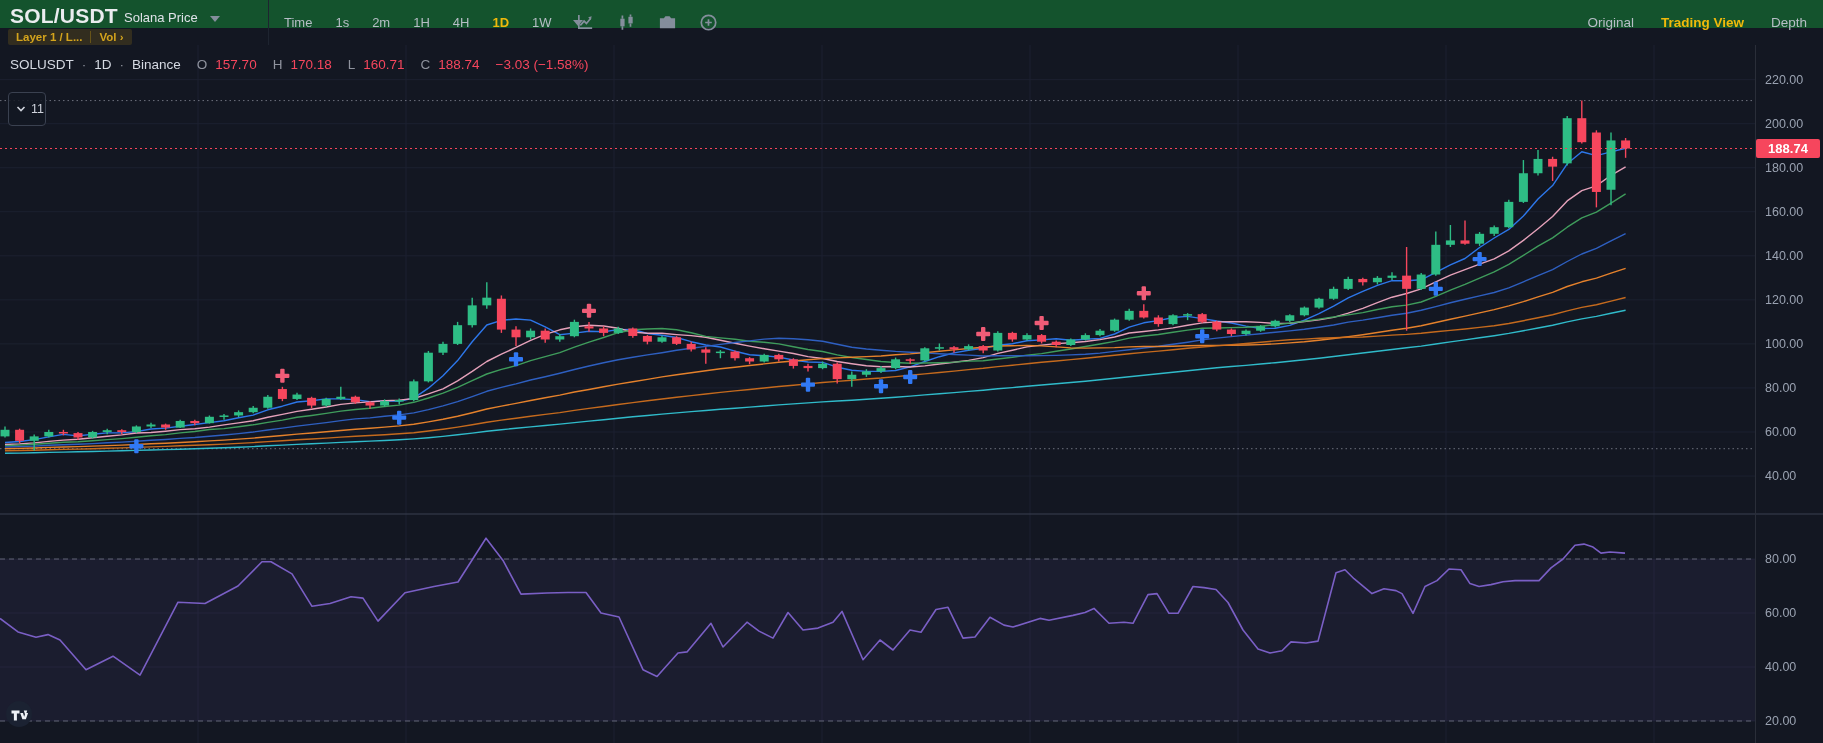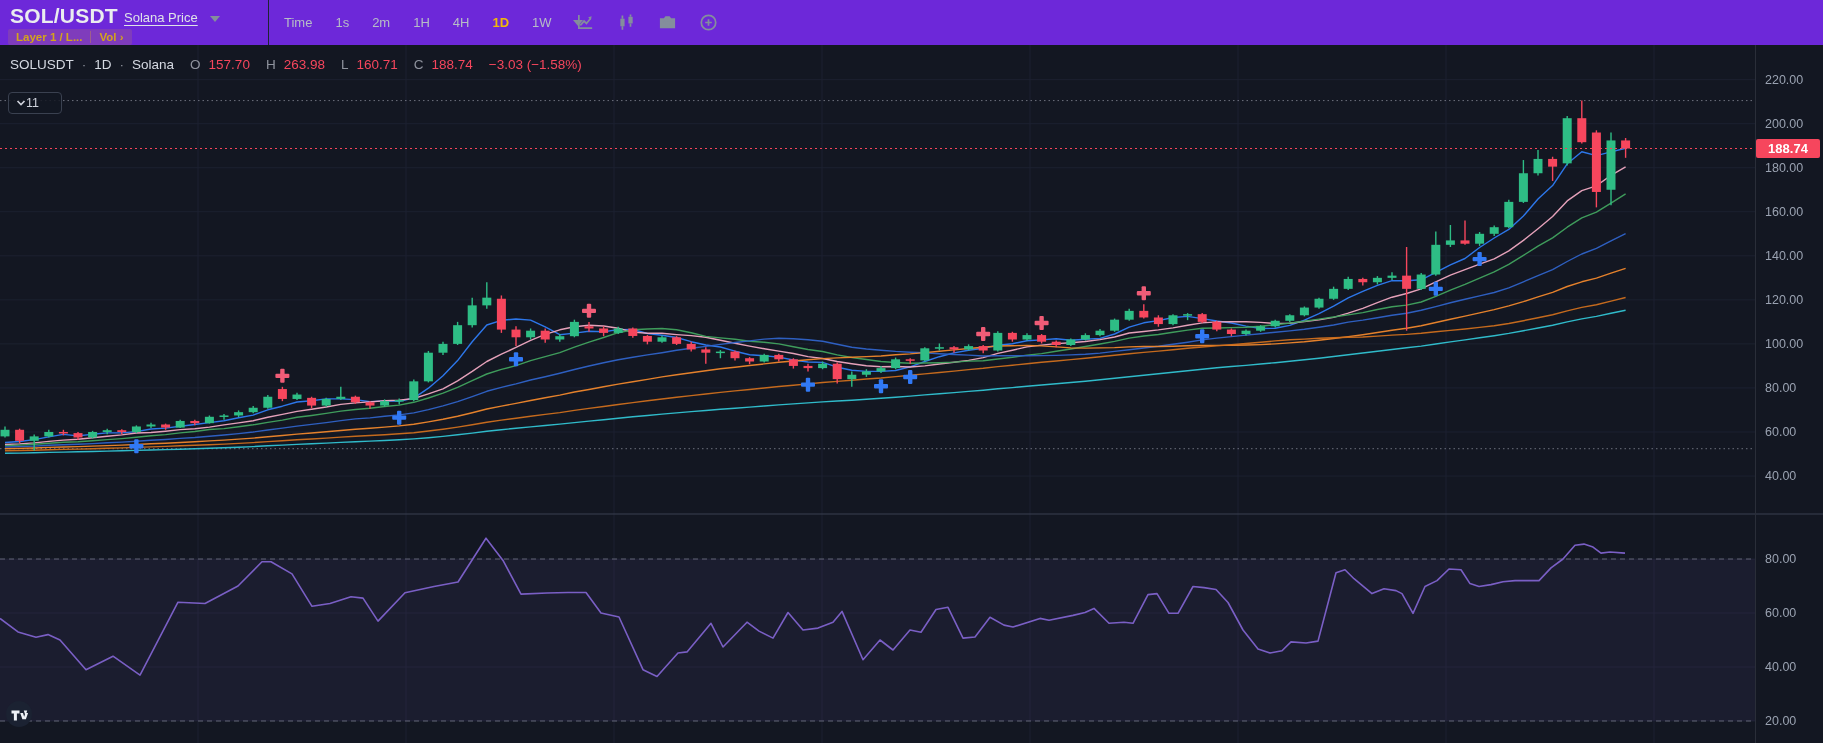--- a/index.html
+++ b/index.html
@@ -1,23 +1,23 @@
 <!DOCTYPE html>
 <html><head>
 <meta charset="utf-8">
 <style>
   * { margin:0; padding:0; box-sizing:border-box; }
   html,body { width:1823px; height:743px; background:#0c0e13; overflow:hidden;
               font-family:"Liberation Sans", sans-serif; }
   #app { position:relative; width:1823px; height:743px; background:#131722; }
 
   
-  #topbar { position:absolute; left:0; top:0; width:1823px; height:45px; background:#6d28d9; z-index:30; }
+  #topbar { position:absolute; left:0; top:0; width:1823px; height:28px; background:#14532d; z-index:30; }
   #symbol-title { position:absolute; left:10px; top:4px; font-size:21px; font-weight:bold; color:#eaecef; letter-spacing:.2px; }
-  #symbol-link { position:absolute; left:124px; top:10px; font-size:13px; color:#dfe2e8; text-decoration:underline; text-underline-offset:3px; cursor:pointer; }
+  #symbol-link { position:absolute; left:124px; top:10px; font-size:13px; color:#dfe2e8; text-underline-offset:3px; cursor:pointer; }
   .caret { width:0; height:0; border-left:5px solid transparent; border-right:5px solid transparent; border-top:6px solid #848e9c; display:inline-block; }
   #symbol-caret { position:absolute; left:210px; top:16px; cursor:pointer; }
   #tag-row { position:absolute; left:8px; top:29px; height:16px; display:flex; align-items:stretch;
              background:rgba(240,185,11,.14); border-radius:2px; overflow:hidden; }
   .tag { color:#d4a41c; font-size:11.5px; font-weight:bold; line-height:16px; padding:0 8px; cursor:pointer; white-space:nowrap; }
   .tag-div { width:1px; background:rgba(240,185,11,.28); margin:2px 0; }
   #bar-divider { position:absolute; left:268px; top:0; width:1px; height:45px; background:#1e2430; }
   #intervals { position:absolute; left:284px; top:0; height:45px; display:flex; align-items:center; gap:23px; }
   .interval { font-size:13px; color:#b7bdc6; cursor:pointer; }
   .interval.active { color:#f0b90b; font-weight:bold; }
@@ -28,22 +28,22 @@
   .ticon .fill { fill:#848e9c; stroke:none; }
   #view-tabs { position:absolute; right:16px; top:0; height:45px; display:flex; align-items:center; gap:27px; }
   .vtab { font-size:13.5px; color:#b7bdc6; cursor:pointer; }
   .vtab.active { color:#f0b90b; font-weight:bold; }
 
   
   #legend { position:absolute; left:10px; top:57px; z-index:20; font-size:13.5px; color:#d5d9e2; display:flex; gap:8px; align-items:baseline; white-space:nowrap; }
   #legend .muted { color:#8f939e; }
   #legend .val { color:#f6465d; }
   #legend .grp { margin-left:8px; }
-  #ind-btn { position:absolute; left:8px; top:92px; z-index:20; height:22px; padding:0 22px 0 7px;
-             display:flex; align-items:center; background:rgba(19,23,34,.85);
+  #ind-btn { position:absolute; left:8px; top:92px; z-index:20; height:34px; padding:0 1px 0 7px;
+             display:flex; align-items:center; gap:5px; background:rgba(19,23,34,.85);
              border:1px solid #3a4150; border-radius:4px; color:#cfd3dc; font-size:12.5px; cursor:pointer; }
 
   
   #chart-svg { position:absolute; left:0; top:0; z-index:5; }
 
   
   #tv-logo { position:absolute; left:5px; top:700px; z-index:20; width:28px; height:28px; cursor:pointer; }
 </style>
 </head>
 <body>
@@ -397,32 +397,37 @@
       <svg class="ticon" viewBox="0 0 20 20">
         <path class="fill" d="M2 5.5 H6.2 L7.8 3.5 H12.2 L13.8 5.5 H18 V16 H2 Z"></path>
         <circle cx="10" cy="10.5" r="3" fill="#0c0e13" stroke="none"></circle>
       </svg>
       <svg class="ticon" viewBox="0 0 20 20">
         <circle cx="10" cy="10" r="7.6"></circle>
         <path d="M10 6.5 V13.5 M6.5 10 H13.5"></path>
       </svg>
     </div>
 
+    <nav id="view-tabs">
+        <span class="vtab">Original</span>
+        <span class="vtab active">Trading View</span>
+        <span class="vtab">Depth</span>
+      </nav>
   </header>
 
   <div id="legend">
     <span>SOLUSDT</span>
     <span class="muted">·</span>
     <span>1D</span>
     <span class="muted">·</span>
-    <span>Solana</span>
+    <span>Binance</span>
     <span class="grp muted">O</span>
       <span class="val">157.70</span>
     <span class="grp muted">H</span>
-      <span class="val">263.98</span>
+      <span class="val">170.18</span>
     <span class="grp muted">L</span>
       <span class="val">160.71</span>
     <span class="grp muted">C</span>
       <span class="val">188.74</span>
     <span class="grp val">−3.03 (−1.58%)</span>
   </div>
 
   <div id="ind-btn">
     <svg width="10" height="10" viewBox="0 0 10 10">
       <path d="M1.5 3 L5 6.5 L8.5 3" fill="none" stroke="#cfd3dc" stroke-width="1.6"></path>

